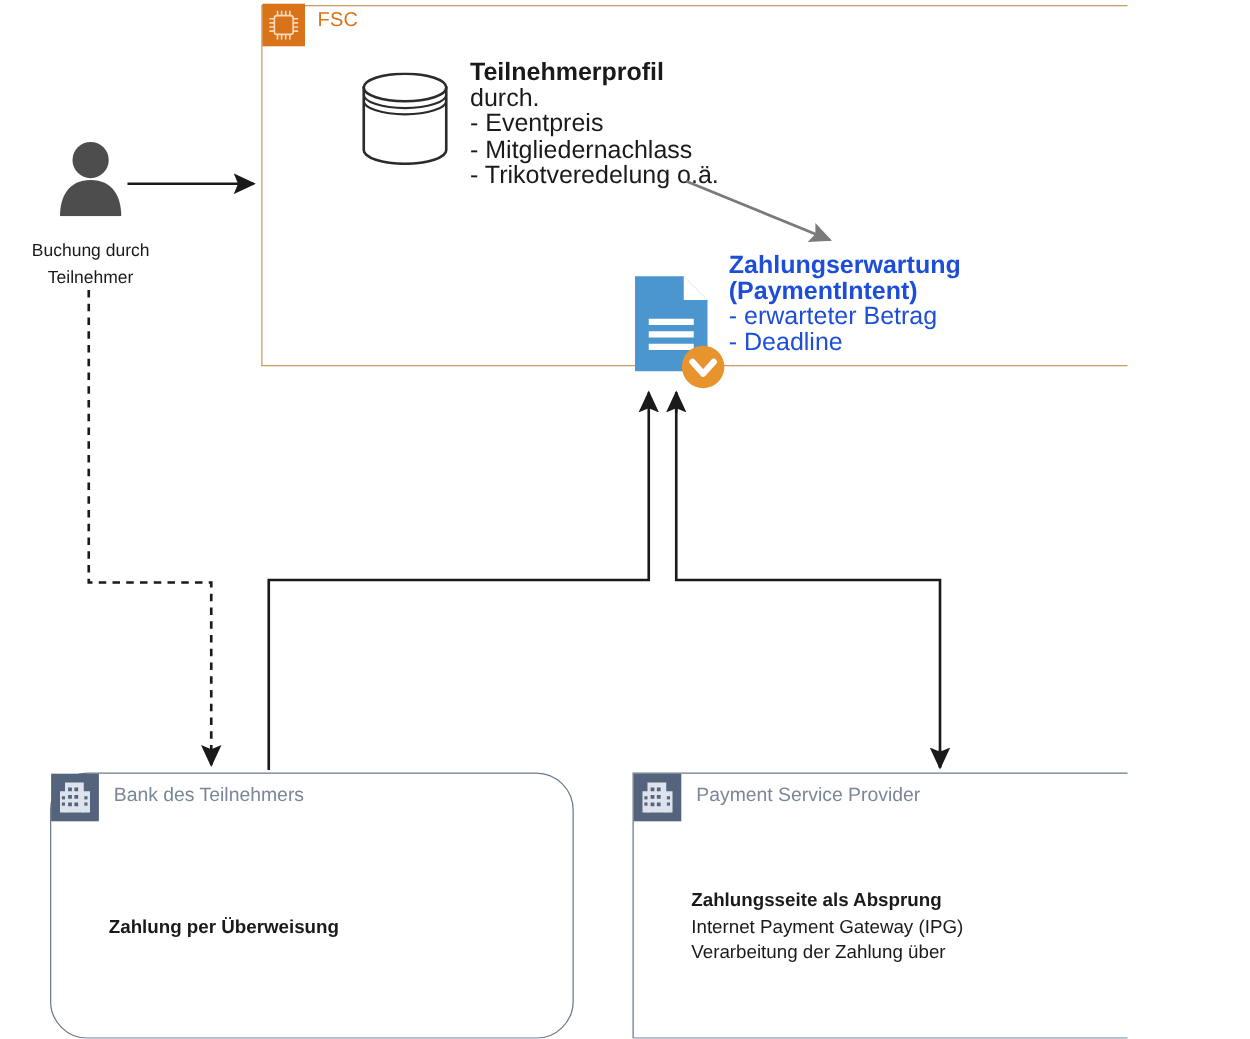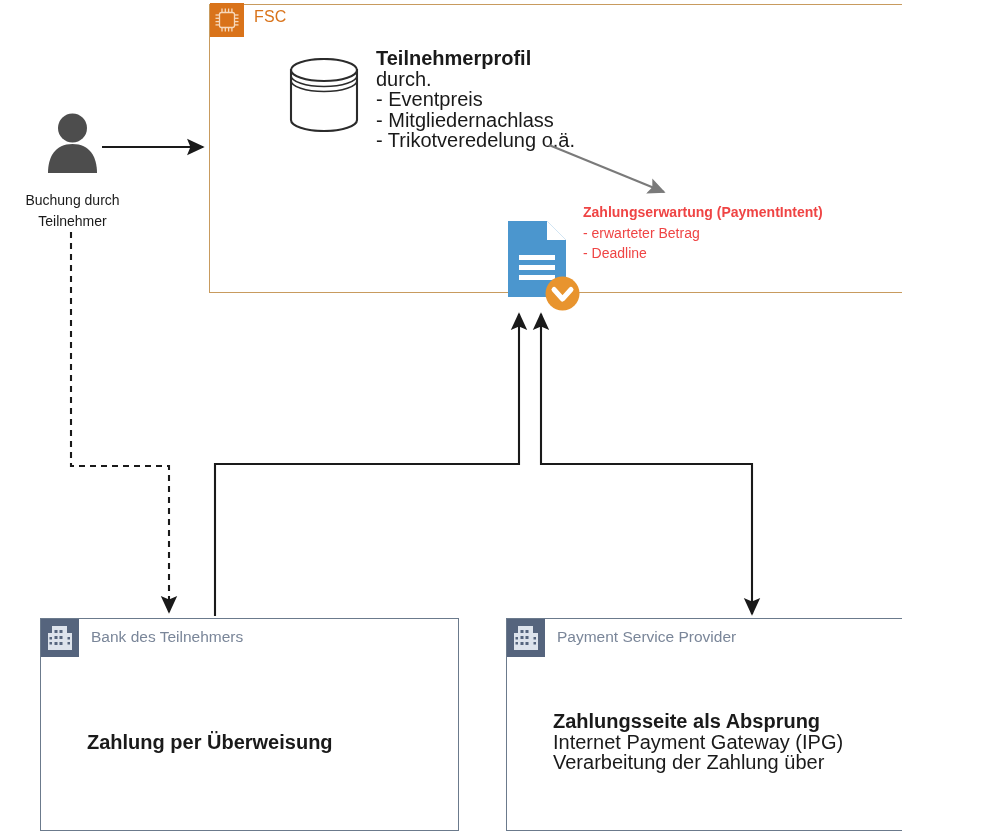--- a/index.html
+++ b/index.html
@@ -61,22 +61,22 @@
 
   
   #doc-icon { left: 506px; top: 219px; width: 62px; height: 80px; }
   #doc-badge { left: 544px; top: 275px; width: 37px; height: 37px; }
 
   
   #pi-text {
     left: 583px;
     top: 202px;
     width: 330px;
-    font-size: 14px;
-    color: #ef4444;
+    font-size: 20px;
+    color: #1d4ed8;
     line-height: 20.5px;
   }
   #pi-text .ttl { font-weight: bold; }
 
   
   #person-icon { left: 45px; top: 113px; width: 55px; height: 60px; }
   #person-label {
     left: 0px;
     top: 190px;
     width: 145px;
@@ -85,41 +85,41 @@
     color: #1a1a1a;
     line-height: 20.5px;
   }
 
   
   .pool-box {
     border: 1.2px solid #6B7A8C;
     background: #ffffff;
     box-sizing: border-box;
   }
-  #bank-box   { left: 40px;  top: 618px; width: 419px; height: 213px; }
+  #bank-box   { left: 40px;  top: 618px; width: 419px; height: 213px; border-radius: 30px; }
   #psp-box    { left: 506px; top: 618px; width: 488px; height: 213px; }
   .pool-icon {
     position: absolute;
     left: 0px;
     top: 0px;
     width: 38px;
     height: 38px;
     background: #55647D;
   }
   .pool-title {
     position: absolute;
     left: 50px;
     top: 9px;
     font-size: 15.5px;
     color: #7A8699;
   }
   .pool-body {
     position: absolute;
     left: 46px;
-    font-size: 20px;
+    font-size: 15px;
     color: #1a1a1a;
     line-height: 20.5px;
   }
   .pool-body .ttl { font-weight: bold; }
   #bank-body { top: 113px; }
   #psp-body  { top: 92px;  }
 
   
   #connectors {
     left: 0; top: 0; width: 1000px; height: 831px;

